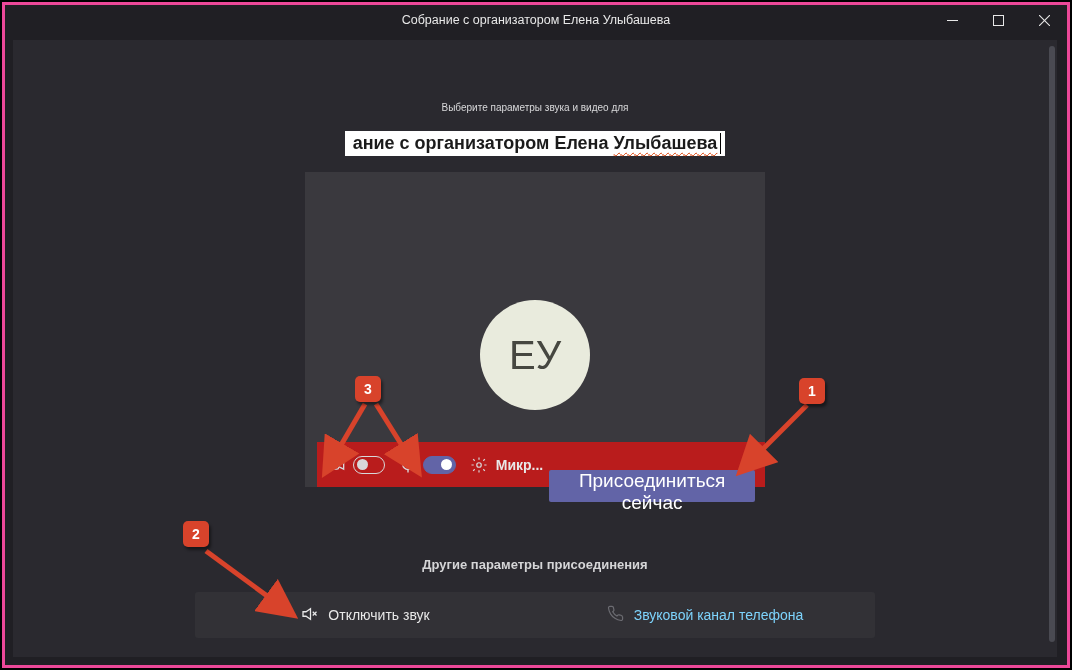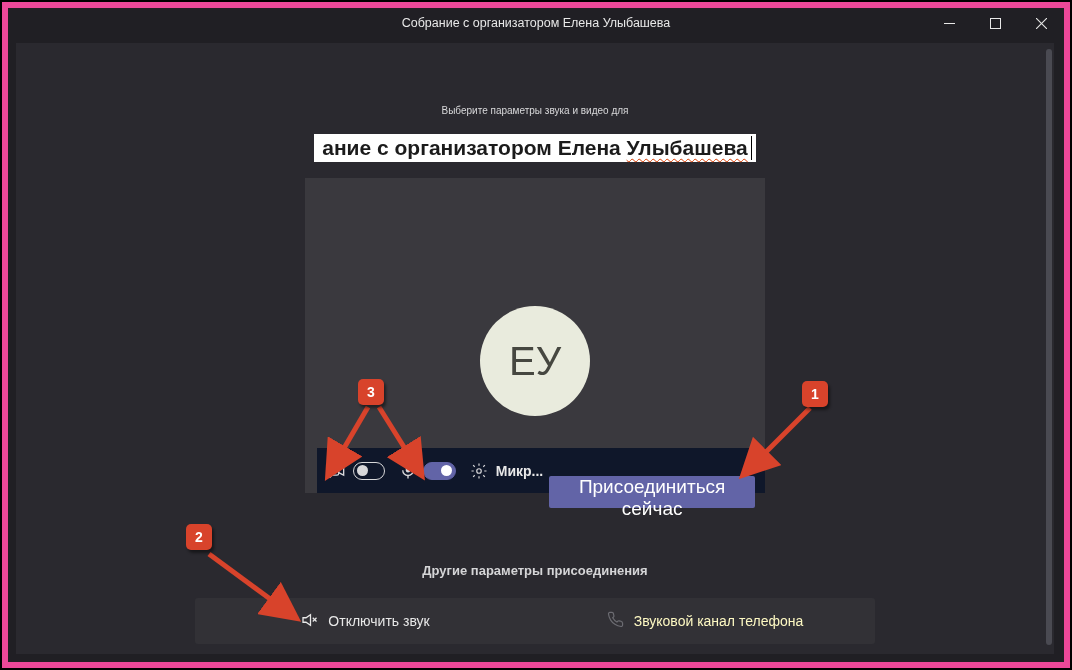--- a/index.html
+++ b/index.html
@@ -9,21 +9,21 @@
     background: #000;
     font-family: "Segoe UI", Arial, sans-serif;
     overflow: hidden;
     position: relative;
   }
   .window {
     position: absolute;
     left: 2px; top: 2px;
     width: 1068px; height: 666px;
     background: #201f24;
-    border: 6px solid #ec4899;
+    border: 3px solid #ec4899;
   }
   .titlebar {
     height: 30px;
     display: flex;
     align-items: center;
     justify-content: center;
     position: relative;
     background: #201f24;
   }
   .titlebar-text {
@@ -69,21 +69,21 @@
   }
   .meeting-title-wrap {
     margin: 18px auto 0;
     width: 460px;
     text-align: center;
   }
   .meeting-title {
     display: inline-block;
     background: #fff;
     color: #1b1b1b;
-    font-size: 21px;
+    font-size: 18px;
     font-weight: 700;
     padding: 2px 8px;
     position: relative;
   }
   .meeting-title .wavy {
     text-decoration: underline wavy #d83b01 1px;
     text-underline-offset: 3px;
   }
   .caret {
     position: absolute;
@@ -114,21 +114,21 @@
     align-items: center;
     justify-content: center;
     color: #464740;
     font-size: 40px;
     font-weight: 400;
   }
   .controls-bar {
     position: absolute;
     left: 12px; right: 0; bottom: 0;
     height: 45px;
-    background: #0f172a;
+    background: #b91c1c;
     display: flex;
     align-items: center;
     padding: 0 10px;
     gap: 6px;
   }
   .ctrl-icon {
     width: 20px; height: 20px;
     display: inline-flex;
     align-items: center;
     justify-content: center;
@@ -195,21 +195,21 @@
     align-items: center;
     justify-content: center;
     gap: 10px;
     color: #e8e8e8;
     font-size: 14px;
     font-weight: 400;
     background: transparent;
     border: none;
   }
   .opt-btn.disabled {
-    color: #fef9c3;
+    color: #7dd3fc;
     font-weight: 400;
   }
   
   .callout {
     position: absolute;
     width: 26px; height: 26px;
     background: #d8432b;
     border-radius: 5px;
     color: #fff;
     font-size: 14px;

